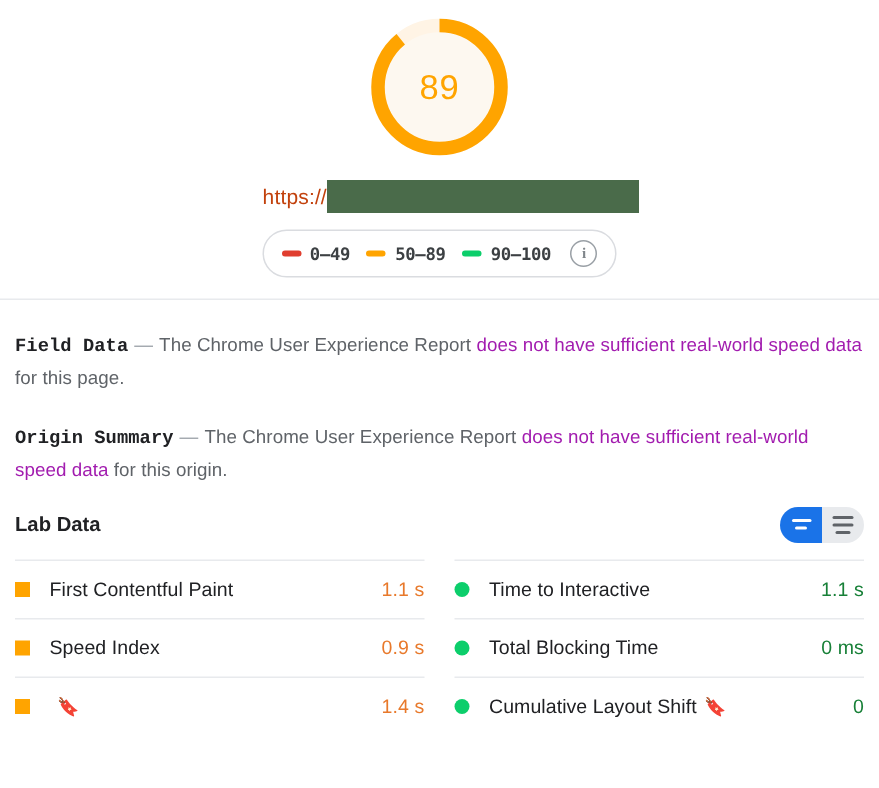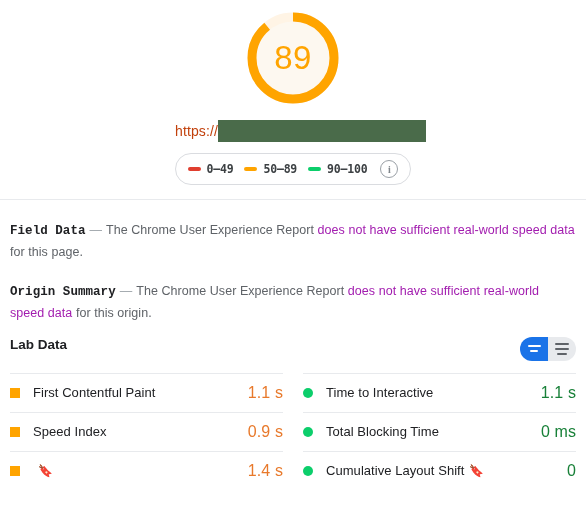--- a/index.html
+++ b/index.html
@@ -34,21 +34,21 @@
   }
   .gauge-score {
     position: absolute;
     top: 0;
     left: 0;
     width: 100px;
     height: 100px;
     display: flex;
     align-items: center;
     justify-content: center;
-    font-size: 33px;
+    font-size: 23px;
     letter-spacing: .5px;
     color: #ffa400;
     font-family: "Liberation Sans", sans-serif;
   }
 
   
   .url-row {
     margin-top: 12px;
     display: flex;
     justify-content: center;
@@ -147,20 +147,21 @@
     color: #a21caf;
     text-decoration: none;
   }
   .p-field { margin-top: 20px; }
   .p-origin { margin-top: 18px; }
 
   
   .lab-head {
     padding: 0 10px;
     display: flex;
+    align-items: center;
     justify-content: space-between;
     height: 26px;
   }
   .lab-title {
     font-size: 13.5px;
     font-weight: bold;
     color: #202124;
   }
   .toggle {
     display: flex;
@@ -217,21 +218,21 @@
     letter-spacing: .05px;
   }
   .m-flag {
     margin-left: 5px;
     color: #1a73e8;
     font-size: 12px;
     line-height: 1;
   }
   .m-val {
     margin-left: auto;
-    font-size: 16px;
+    font-size: 13px;
     letter-spacing: .1px;
   }
   .m-val.avg { color: #e8792b; }
   .m-val.good { color: #188038; }
 </style>
 </head>
 <body>
 
 <div class="gauge-wrap">
   <div class="gauge">

